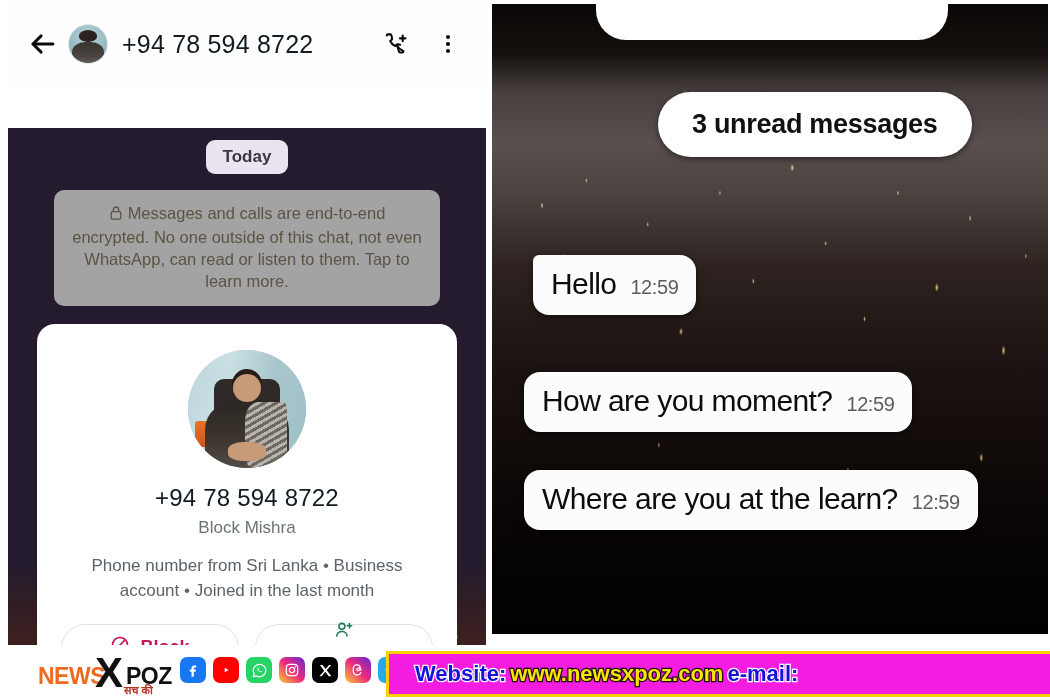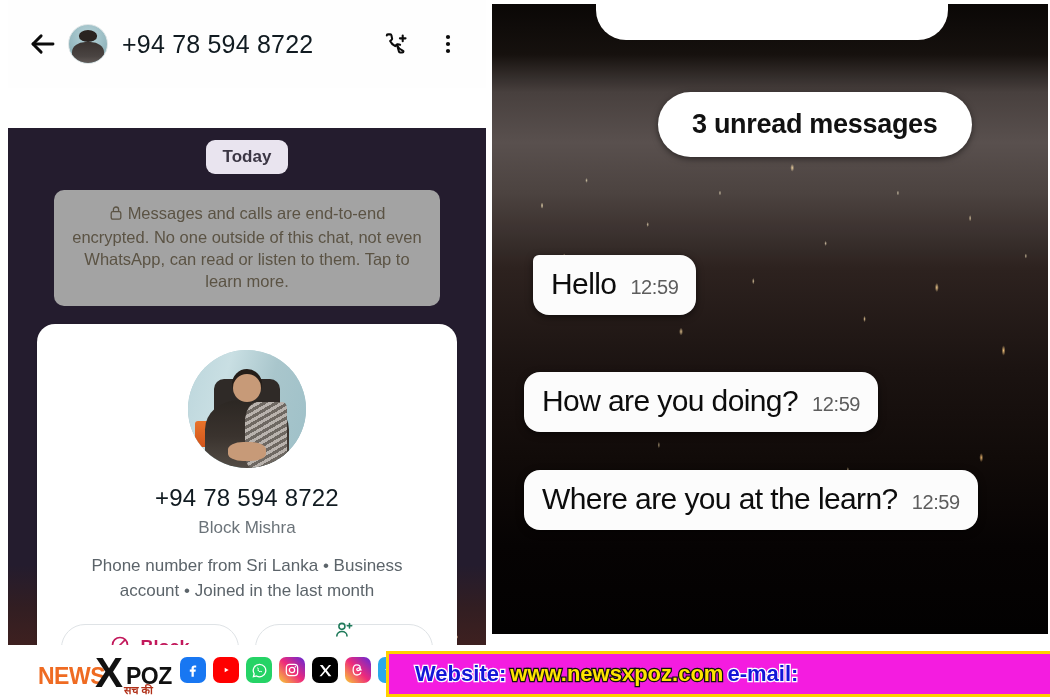--- a/index.html
+++ b/index.html
@@ -327,21 +327,21 @@
     <div class="rp-photo"></div>
     <div class="rp-notch"></div>
 
     <div class="unread-pill">3 unread messages</div>
 
     <div class="msg msg-1">
       <span class="txt">Hello</span>
       <span class="tm">12:59</span>
     </div>
     <div class="msg msg-2">
-      <span class="txt">How are you doing?</span>
+      <span class="txt">How are you moment?</span>
       <span class="tm">12:59</span>
     </div>
     <div class="msg msg-3">
       <span class="txt">Where are you at the learn?</span>
       <span class="tm">12:59</span>
     </div>
   </div>
 
   <div class="footer">
 

